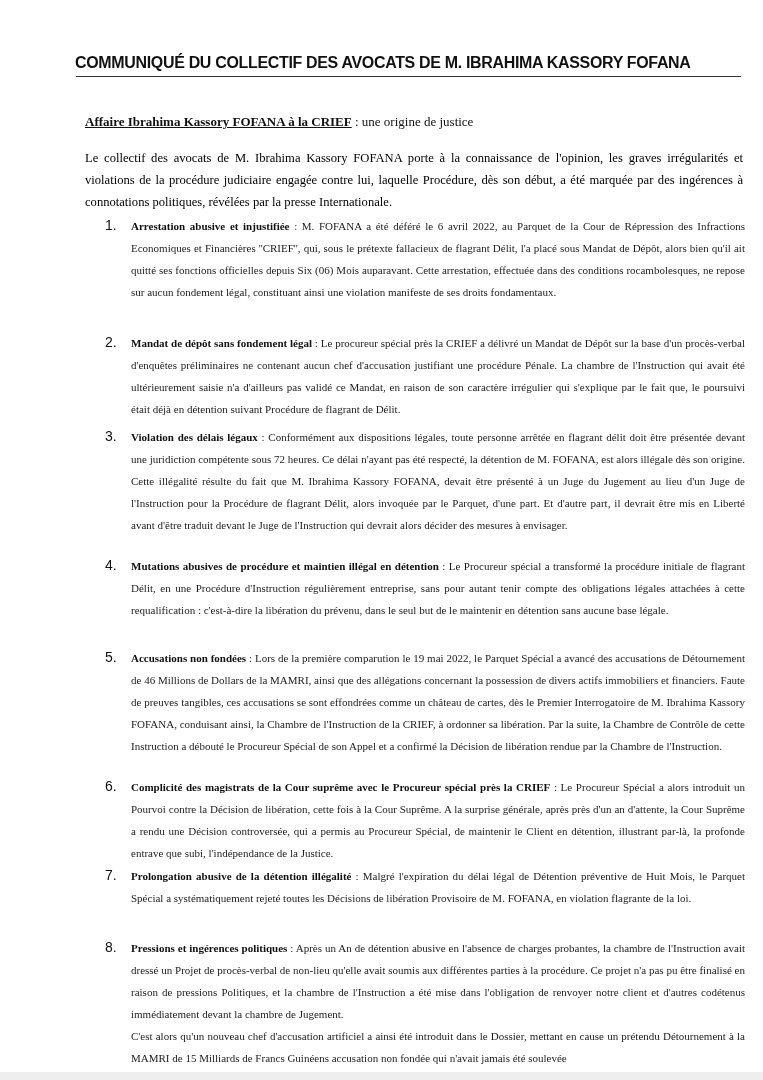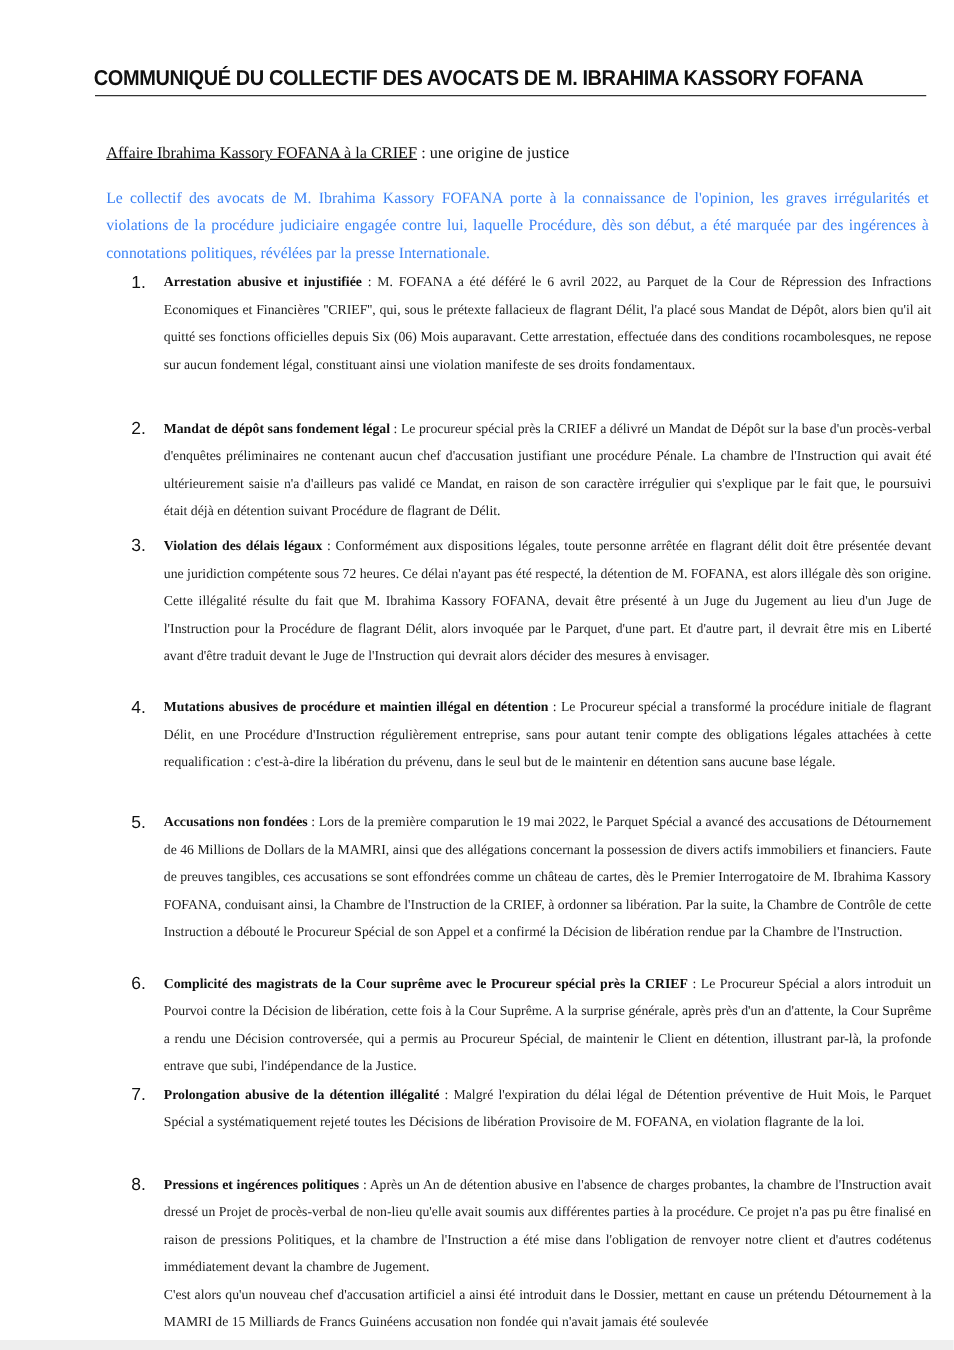--- a/index.html
+++ b/index.html
@@ -49,32 +49,32 @@
   }
   .heading {
     position: absolute;
     left: 85px;
     top: 114px;
     font-size: 13px;
     white-space: nowrap;
     color: #111;
   }
   .heading .u {
-    font-weight: normal;
+    font-weight: bold;
     text-decoration: underline;
   }
   .intro {
     position: absolute;
     left: 85px;
     top: 147px;
     width: 658px;
     font-size: 12.6px;
     line-height: 22px;
     text-align: justify;
-    color: #3b82f6;
+    color: #000000;
   }
   .list {
     position: absolute;
     left: 0; top: 0;
     margin: 0; padding: 0;
     list-style: none;
   }
   .item {
     position: absolute;
     left: 105px;

